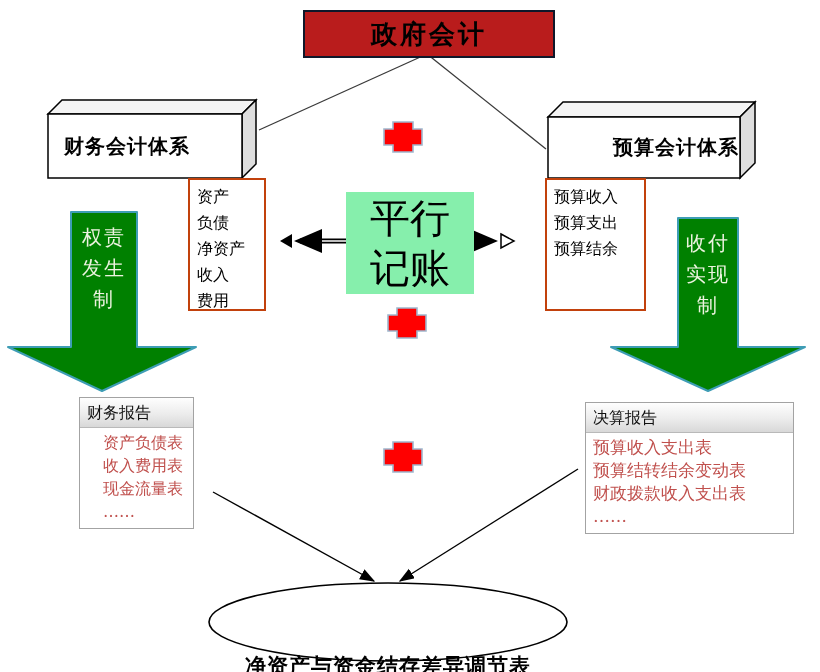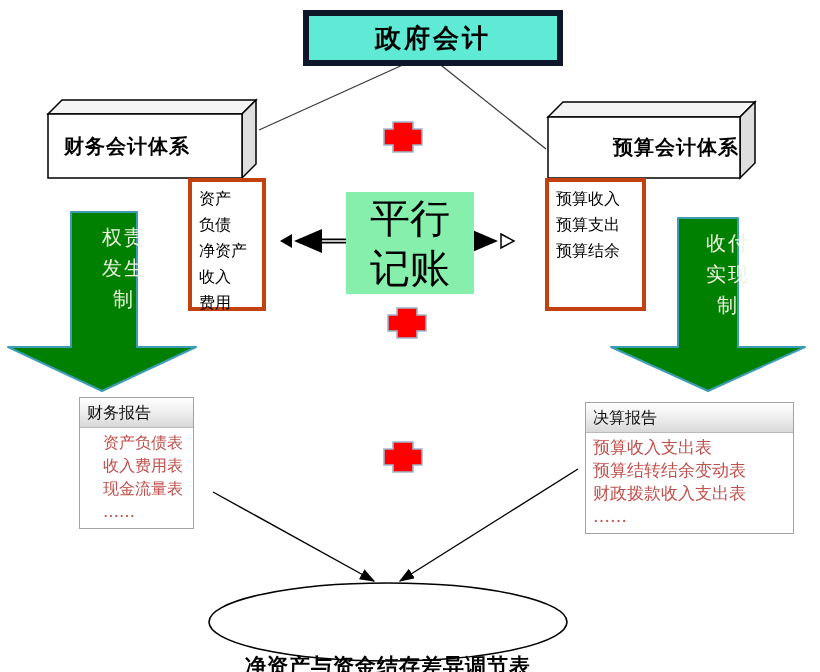--- a/index.html
+++ b/index.html
@@ -3,40 +3,40 @@
 <meta charset="utf-8">
 <style>
   html,body{margin:0;padding:0;background:#fff;}
   .canvas{
     position:relative;width:820px;height:672px;background:#fff;overflow:hidden;
     font-family:"DejaVu Serif","Liberation Serif",serif;color:#000;
   }
   .canvas svg{position:absolute;left:0;top:0;z-index:1;}
   .txt{position:absolute;z-index:2;}
   .title-box{
-    left:303px;top:10px;width:248px;height:44px;border:6px solid #0f172a;background:#5eead4;
+    left:303px;top:10px;width:248px;height:44px;border:2px solid #0f172a;background:#b91c1c;
     display:flex;align-items:center;justify-content:center;
     font-size:26px;font-weight:bold;letter-spacing:3px;
   }
   .cube-label{display:flex;align-items:center;justify-content:center;font-size:20px;font-weight:bold;letter-spacing:1px;}
   .cube-label.l{left:30px;top:114px;width:194px;height:64px;}
   .cube-label.r{left:580px;top:117px;width:192px;height:61px;}
   .list-box{
-    background:#fff;border:4px solid #c2410c;box-sizing:border-box;
+    background:#fff;border:2px solid #c2410c;box-sizing:border-box;
     font-size:16px;line-height:26px;padding:4px 7px;
   }
   .list-box.l{left:188px;top:178px;width:78px;height:133px;}
   .list-box.r{left:545px;top:178px;width:101px;height:133px;}
   .center-label{
     left:346px;top:192px;width:128px;background:#86efac;text-align:center;
     font-size:40px;line-height:50px;padding:1px 0;
   }
   .basis{
     text-align:center;font-size:20px;line-height:31px;letter-spacing:2px;
-    color:var(--green_text);font-family:"DejaVu Serif","Liberation Serif",serif;margin-left:20px;
+    color:var(--green_text);font-family:"DejaVu Serif","Liberation Serif",serif;
   }
   .basis.l{left:71px;top:222px;width:66px;}
   .basis.r{left:676px;top:228px;width:64px;}
   .report{
     background:#fff;border:1px solid var(--border_gray);box-sizing:border-box;
   }
   .report.l{left:79px;top:397px;width:115px;}
   .report.r{left:585px;top:402px;width:209px;}
   .report .hdr{
     height:29px;line-height:29px;padding-left:7px;font-size:16px;color:#111;

